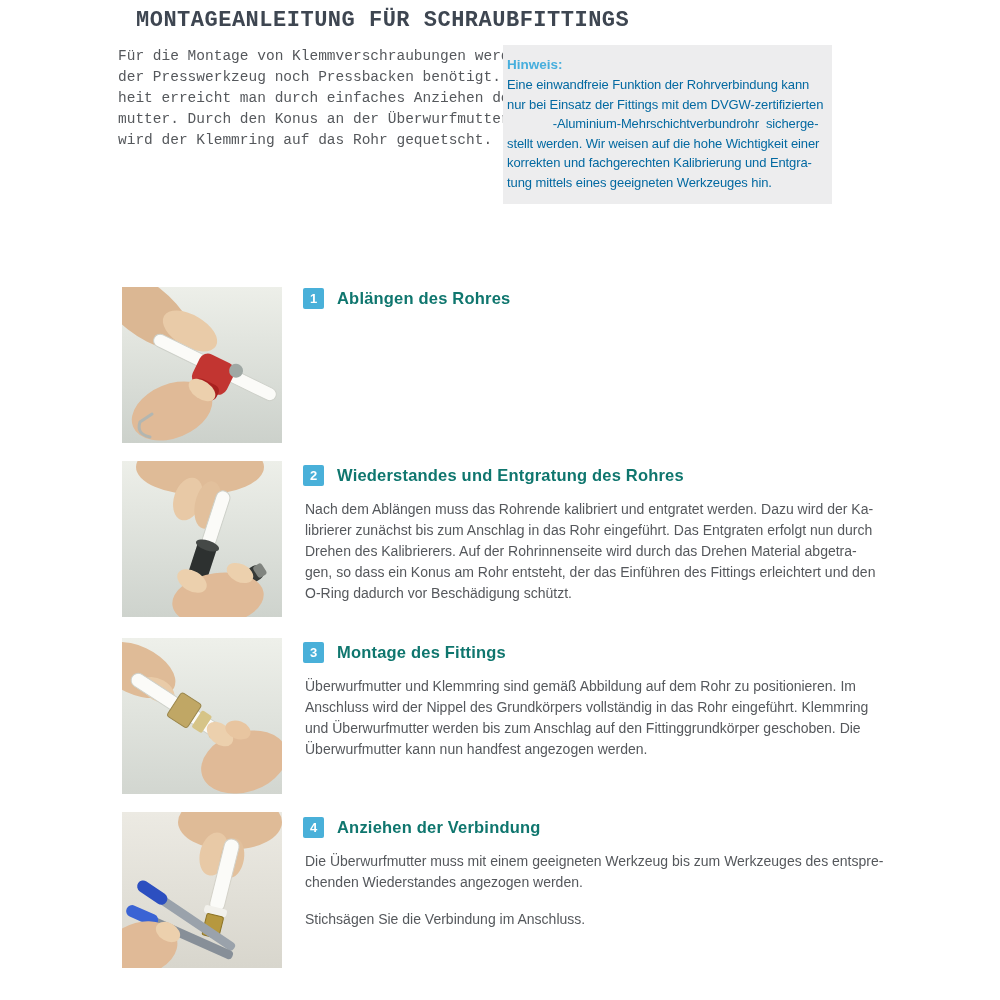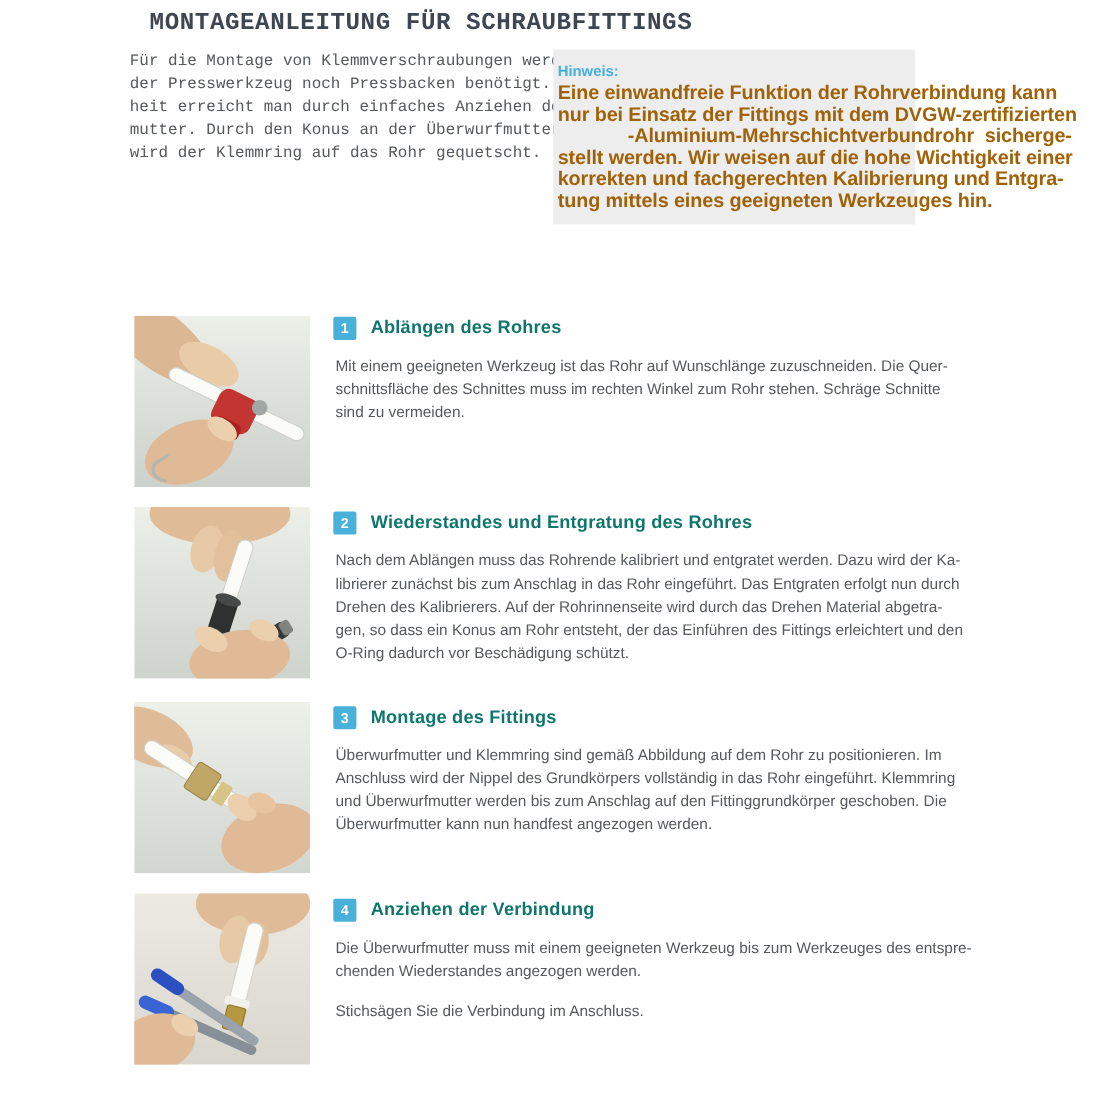--- a/index.html
+++ b/index.html
@@ -15,21 +15,21 @@
   }
   .intro{
     position:absolute;left:118px;top:46px;margin:0;
     font-size:14.5px;line-height:21px;color:#55585c;font-family:Liberation Mono, monospace;
   }
   .note{
     position:absolute;left:503px;top:45px;width:329px;
     background:#ededee;box-sizing:border-box;padding:10px 14px 12px 4px;
   }
   .note-label{font-size:13.5px;font-weight:700;color:#46aedd;line-height:20px;}
-  .note-body{font-size:18px;line-height:19.5px;letter-spacing:-.1px;color:#a16207;margin:0;font-weight:bold;}
+  .note-body{font-size:13px;line-height:19.5px;letter-spacing:-.1px;color:#0369a1;margin:0;}
   .step{position:absolute;left:0;width:1000px;}
   .photo{
     position:absolute;left:122px;top:0;width:160px;height:156px;margin:0;overflow:hidden;
   }
   .photo svg{display:block;}
   .step-text{position:absolute;left:303px;width:620px;}
   .step-head{display:flex;align-items:center;}
   .badge{
     width:21px;height:21px;background:#49b0d9;border-radius:2px;flex:0 0 21px;
     color:#ffffff;font-size:13px;font-weight:700;
@@ -86,23 +86,20 @@
       <path d="M28 150 q-14 -3 -10 -15 l12 -8" fill="none" stroke="#b2b6b1" stroke-width="3" stroke-linecap="round"></path>
     </svg>
   </figure>
   <div class="step-text" style="top:1px">
     <div class="step-head">
       <span class="badge">
           <span>1</span>
         </span>
       <h2 class="step-title">Ablängen des Rohres</h2>
     </div>
-    <p class="step-body prewrap">Mit einem geeigneten Werkzeug ist das Rohr auf Wunschlänge zuzuschneiden. Die Quer-
-schnittsfläche des Schnittes muss im rechten Winkel zum Rohr stehen. Schräge Schnitte
-sind zu vermeiden.</p>
   </div>
 </section>
 
 <section class="step" style="top:461px">
   <figure class="photo">
     <svg width="160" height="156" viewBox="0 0 160 156">
       <defs>
           <linearGradient id="pg2" x1="0" y1="0" x2="0" y2="1">
         <stop offset="0" stop-color="#edefe9"></stop>
             <stop offset="1" stop-color="#ced3cd"></stop>

